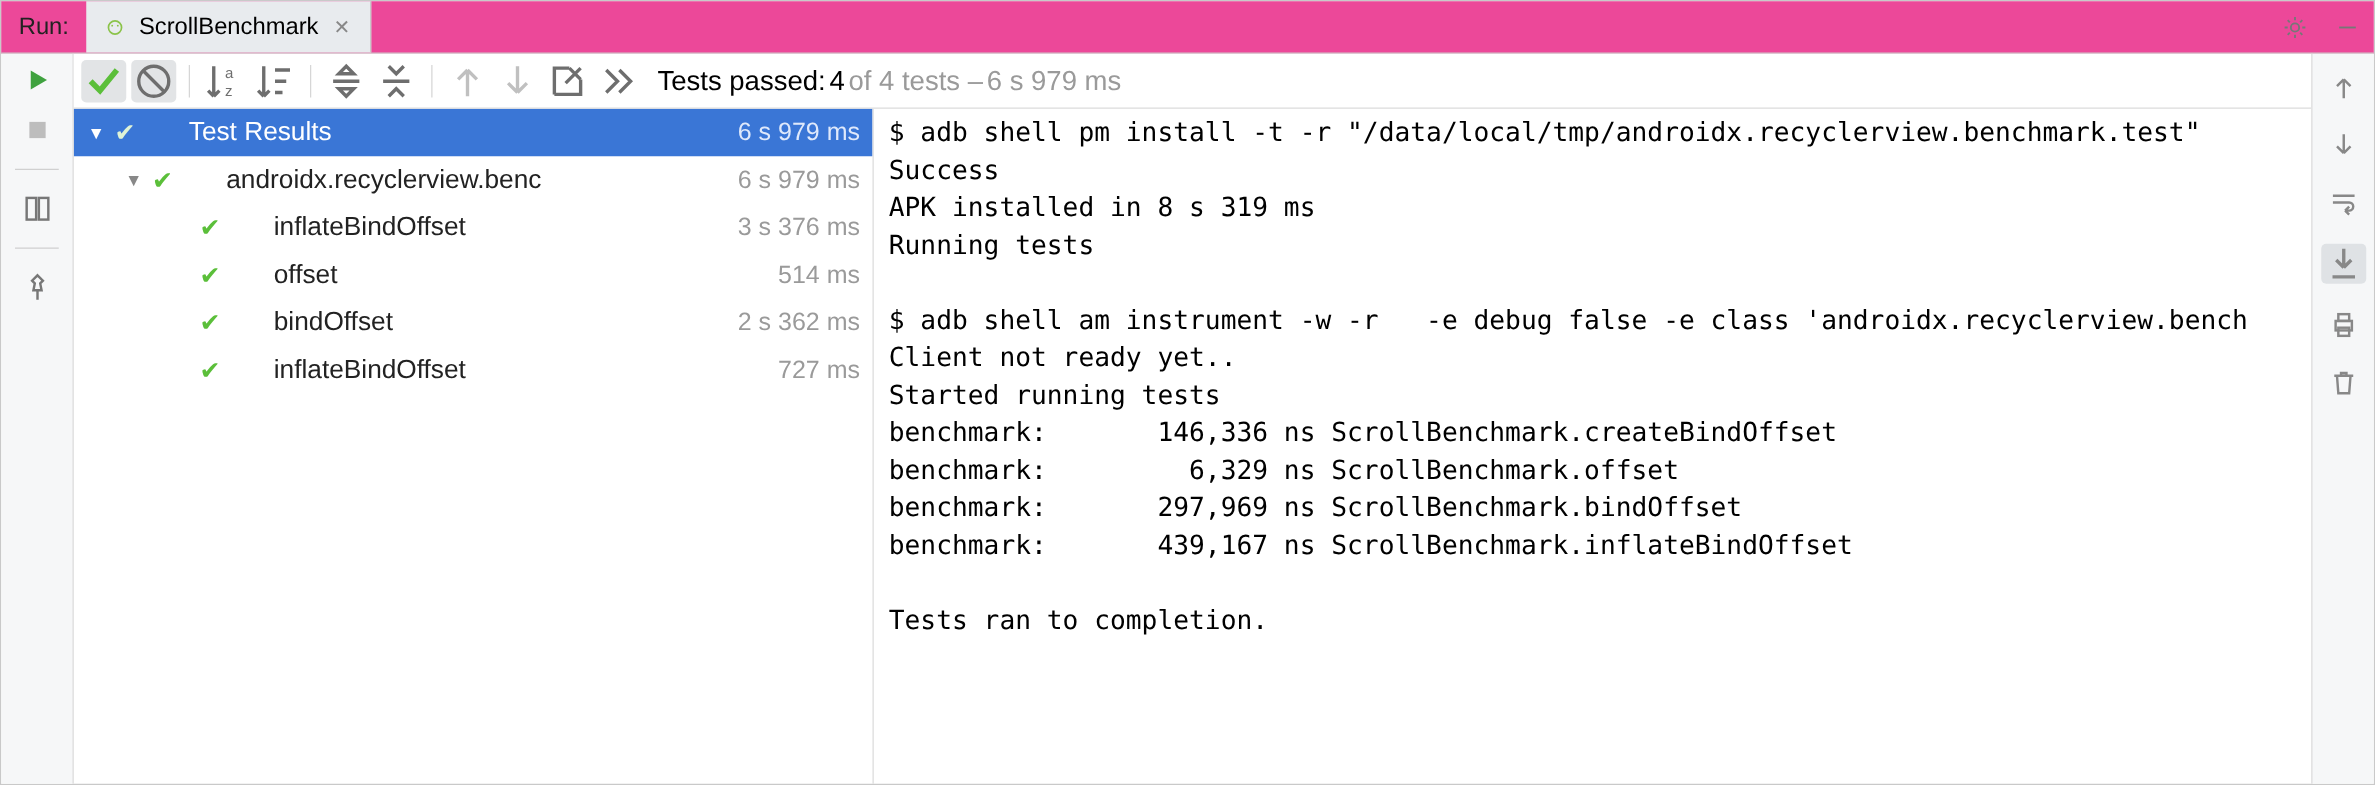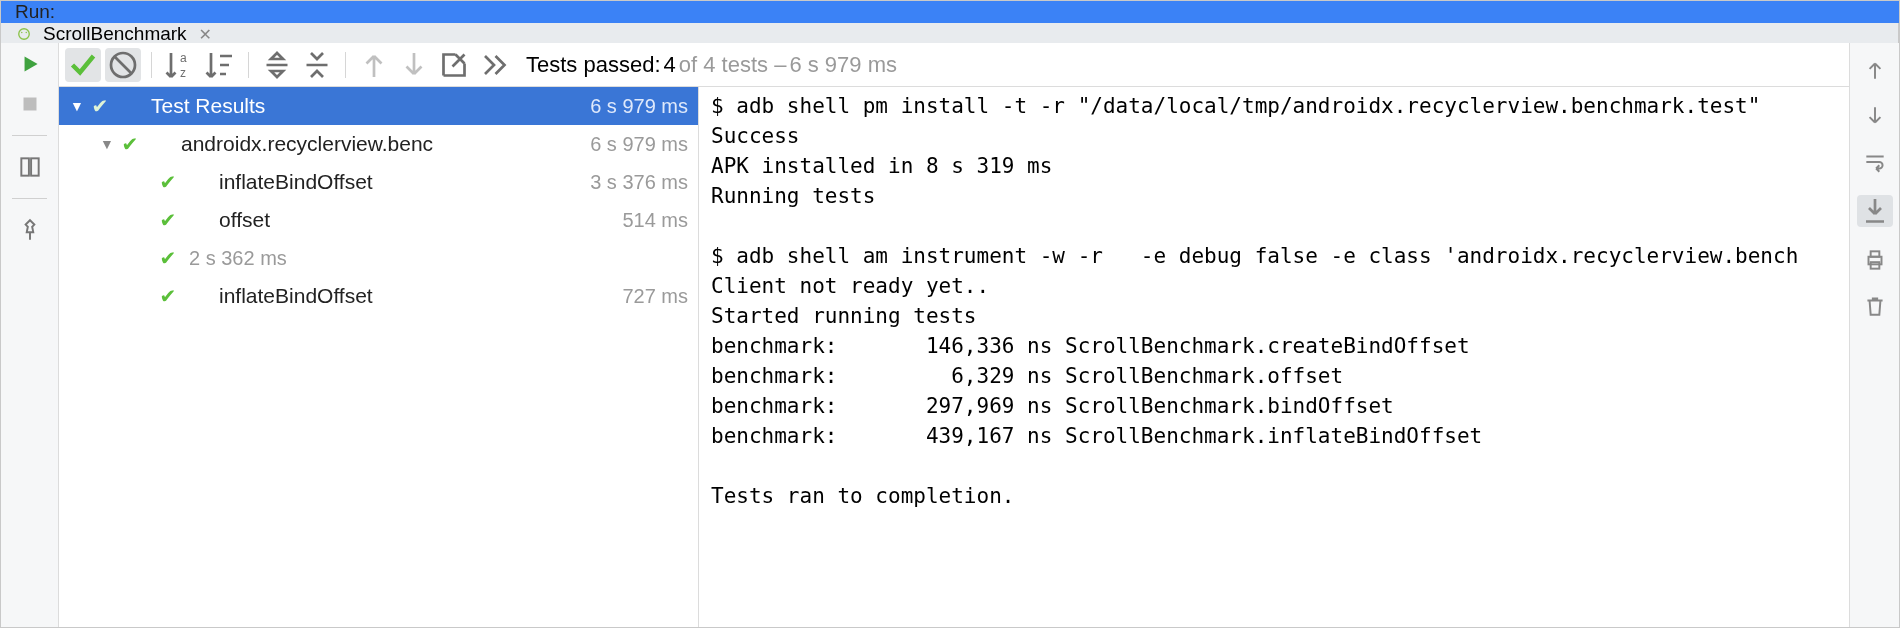--- a/index.html
+++ b/index.html
@@ -2,21 +2,21 @@
 <html><head>
 <meta charset="utf-8">
 <style>
   * { box-sizing: border-box; margin: 0; padding: 0; }
   html, body { width: 1900px; height: 628px; font-family: "Segoe UI", Arial, sans-serif; font-size: 19px; background: #fff; }
   .root { display: flex; flex-direction: column; width: 100%; height: 100%; border: 1px solid #c9c9c9; }
 
   
   .header {
     display: flex; align-items: stretch; height: 42px;
-    background: #3b82f6; border-bottom: 1px solid #c9c9c9; flex-direction: column;
+    background: #ec4899; border-bottom: 1px solid #c9c9c9;
   }
   .header-label { display: flex; align-items: center; padding: 0 14px; color: #222; }
   .tab {
     display: flex; align-items: center; gap: 10px;
     padding: 0 14px; background: #e8ebee; border-right: 1px solid #c9c9c9;
   }
   .tab .tab-icon { width: 18px; height: 18px; }
   .tab-close { color: #888; font-size: 16px; padding: 0 2px; }
   .header-spacer { flex: 1; }
   .header-btn { display:flex; align-items:center; justify-content:center; width:42px; color:#777; }
@@ -235,20 +235,21 @@
             <span class="label">inflateBindOffset</span>
             <span class="time">3 s 376 ms</span>
           </div>
           <div class="tree-row indent-3">
             <span class="chk">✔</span>
             <span class="label">offset</span>
             <span class="time">514 ms</span>
           </div>
           <div class="tree-row indent-3">
             <span class="chk">✔</span>
+            <span class="label">bindOffset</span>
             <span class="time">2 s 362 ms</span>
           </div>
           <div class="tree-row indent-3">
             <span class="chk">✔</span>
             <span class="label">inflateBindOffset</span>
             <span class="time">727 ms</span>
           </div>
         </div>
 
         <div class="console">$ adb shell pm install -t -r "/data/local/tmp/androidx.recyclerview.benchmark.test"

